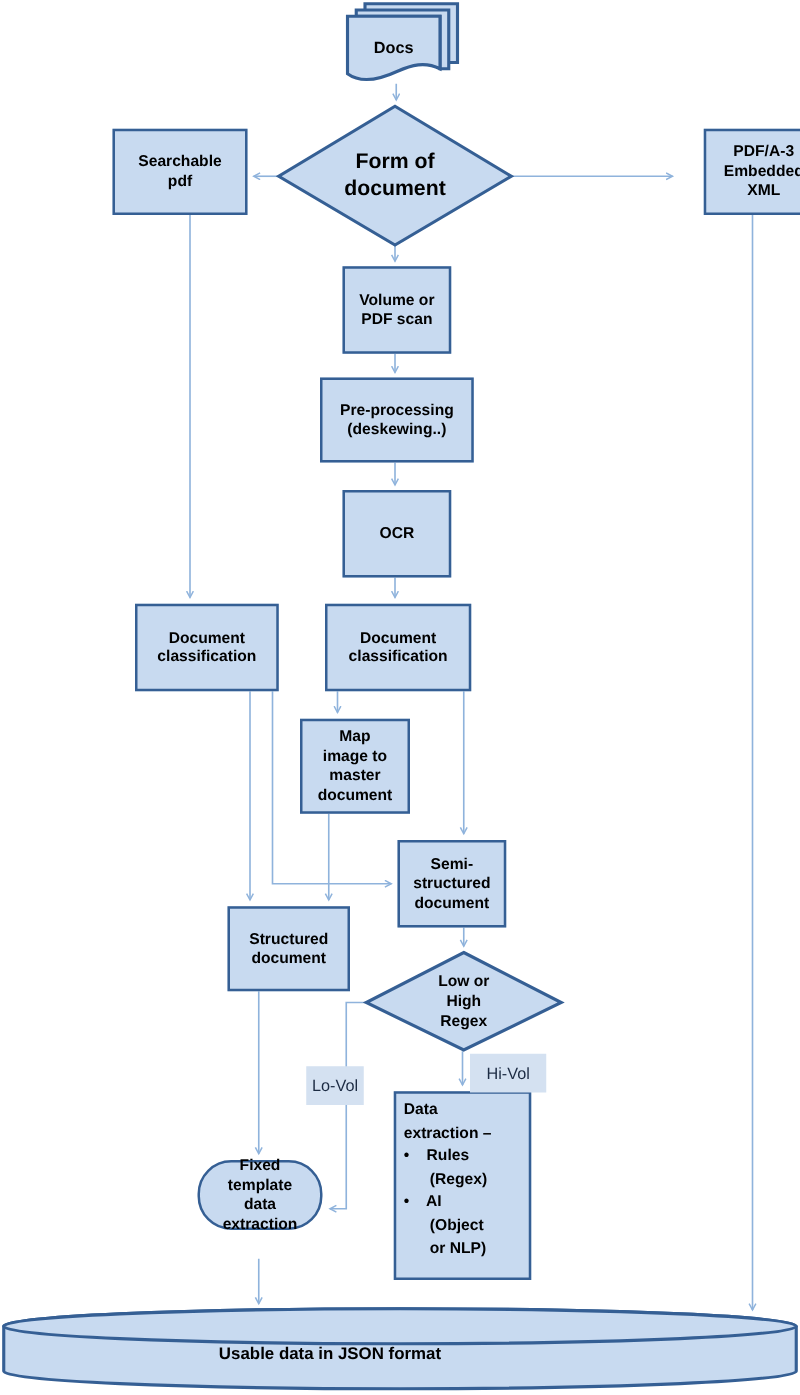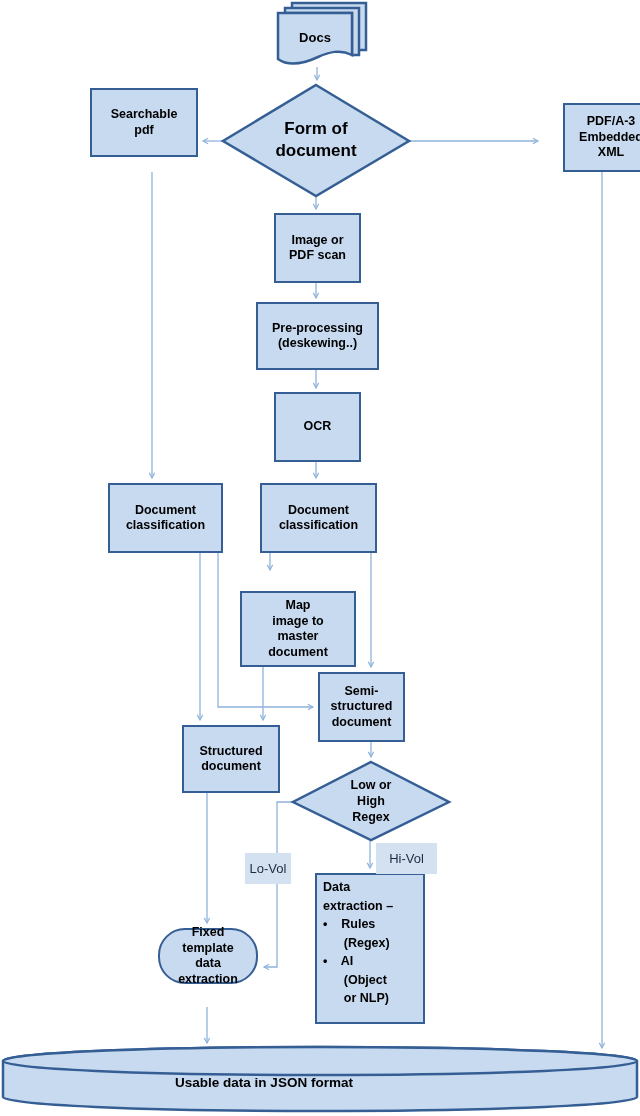--- a/index.html
+++ b/index.html
@@ -31,28 +31,28 @@
     position:absolute;box-sizing:border-box;color:var(--text);
     display:flex;align-items:center;justify-content:center;
     text-align:center;font-weight:bold;white-space:pre-wrap;
   }
   .edge-tag{
     position:absolute;box-sizing:border-box;
     background:var(--label-fill);color:var(--edge-label-text);
     display:flex;align-items:center;justify-content:center;
     font-size:13px;font-weight:normal;
   }
-  .n-searchable{left:90px;top:88px;width:108px;height:69px;}
+  .n-searchable{left:90px;top:103px;width:108px;height:69px;}
   .n-pdfa3{left:543px;top:103px;width:96px;height:69px;margin-left:20px;}
   .n-imagescan{left:274px;top:213px;width:87px;height:70px;}
   .n-preproc{left:256px;top:302px;width:123px;height:68px;}
   .n-ocr{left:274px;top:392px;width:87px;height:70px;}
   .n-docclass-l{left:108px;top:483px;width:115px;height:70px;}
   .n-docclass-r{left:260px;top:483px;width:117px;height:70px;}
-  .n-map{left:240px;top:575px;width:116px;height:76px;margin-top:16px;}
+  .n-map{left:240px;top:575px;width:88px;height:76px;}
   .n-semi{left:318px;top:672px;width:87px;height:70px;}
   .n-structured{left:182px;top:725px;width:98px;height:68px;}
   .n-dataext{
     left:315px;top:873px;width:110px;height:151px;
     align-items:flex-start;justify-content:flex-start;
     text-align:left;padding:3px 2px 3px 6px;line-height:1.48;
   }
   .n-fixed{left:158px;top:928px;width:100px;height:56px;border-radius:27px;}
   .t-docs{left:278px;top:22px;width:74px;height:30px;font-size:13px;}
   .t-form{left:246px;top:114px;width:140px;height:52px;font-size:17px;line-height:1.3;}
@@ -113,21 +113,21 @@
   <div class="box n-searchable">
     <span class="lbl">Searchable
 pdf</span>
   </div>
   <div class="box n-pdfa3">
     <span class="lbl">PDF/A-3
 Embedded
 XML</span>
   </div>
   <div class="box n-imagescan">
-    <span class="lbl">Image or
+    <span class="lbl">Volume or
 PDF scan</span>
   </div>
   <div class="box n-preproc">
     <span class="lbl">Pre-processing
 (deskewing..)</span>
   </div>
   <div class="box n-ocr">
     <span class="lbl">OCR</span>
   </div>
   <div class="box n-docclass-l">

